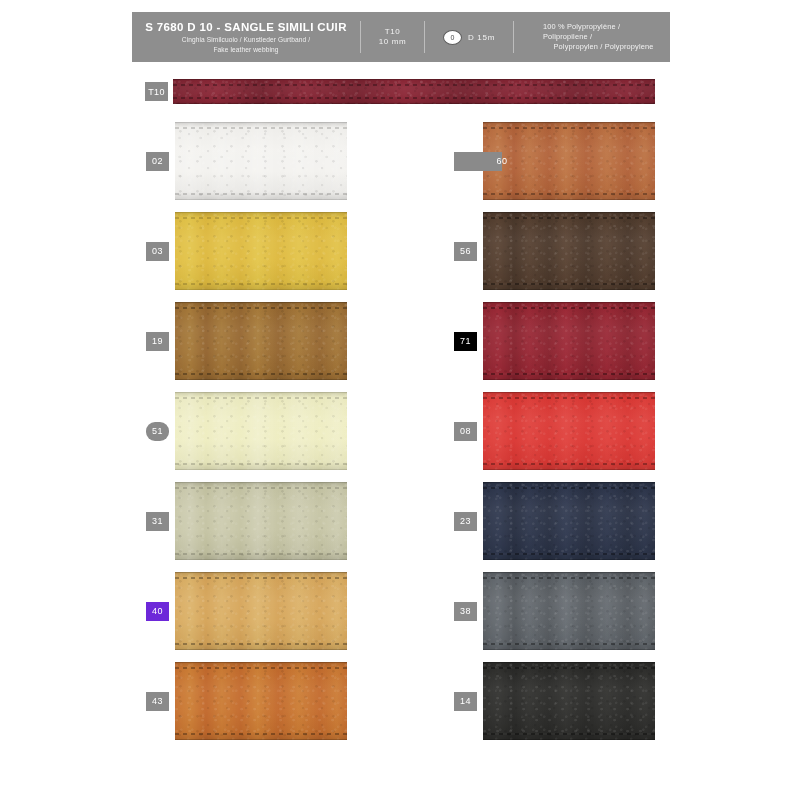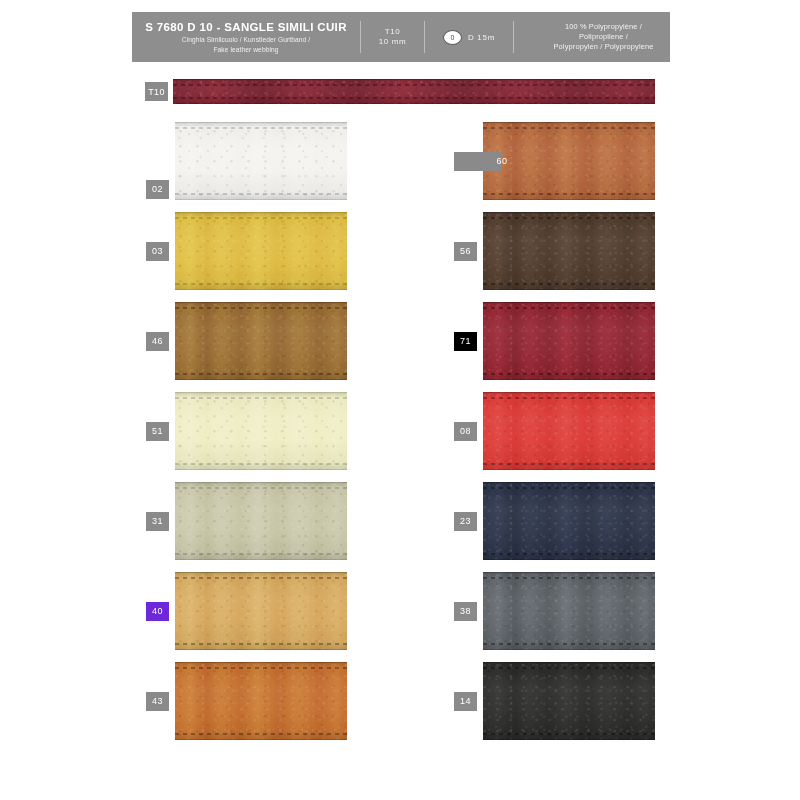--- a/index.html
+++ b/index.html
@@ -110,21 +110,21 @@
     letter-spacing: 0.7px;
   }
 
   .cell-comp {
     flex: 1 1 auto;
     padding: 0 6px;
   }
   .cell-comp .c-line {
     font-size: 7.4px;
     line-height: 10px;
-    text-align: center;
+    text-align: left;
     color: #f2f2f2;
     letter-spacing: 0.15px;
     margin-left: 23px;
   }
 
   
   .chip {
     position: absolute;
     width: 23px;
     height: 19px;
@@ -270,21 +270,21 @@
       <div class="swatch light" style="left: 175px; top: 122px; width: 172px; height: 78px;">
         <div class="face" style="background: rgb(244, 243, 240);"></div>
         <div class="vsh"></div>
         <div class="sheen"></div>
         <div class="grain"></div>
         <div class="edge top"></div>
         <div class="stitch top"></div>
         <div class="edge bot"></div>
         <div class="stitch bot"></div>
       </div>
-      <div class="chip" style="left: 146px; top: 151.5px; background: rgb(138, 138, 138); margin-top: 28px;">02</div>
+      <div class="chip" style="left: 146px; top: 151.5px; background: rgb(138, 138, 138);">02</div>
       <div class="swatch light" style="left: 175px; top: 212px; width: 172px; height: 78px;">
         <div class="face" style="background: rgb(224, 189, 66);"></div>
         <div class="vsh"></div>
         <div class="sheen"></div>
         <div class="grain"></div>
         <div class="edge top"></div>
         <div class="stitch top"></div>
         <div class="edge bot"></div>
         <div class="stitch bot"></div>
       </div>
@@ -292,32 +292,32 @@
       <div class="swatch mid" style="left: 175px; top: 302px; width: 172px; height: 78px;">
         <div class="face" style="background: rgb(154, 108, 51);"></div>
         <div class="vsh"></div>
         <div class="sheen"></div>
         <div class="grain"></div>
         <div class="edge top"></div>
         <div class="stitch top"></div>
         <div class="edge bot"></div>
         <div class="stitch bot"></div>
       </div>
-      <div class="chip" style="left: 146px; top: 331.5px; background: rgb(138, 138, 138);">46</div>
+      <div class="chip" style="left: 146px; top: 331.5px; background: rgb(138, 138, 138);">19</div>
       <div class="swatch light" style="left: 175px; top: 392px; width: 172px; height: 78px;">
         <div class="face" style="background: rgb(239, 238, 196);"></div>
         <div class="vsh"></div>
         <div class="sheen"></div>
         <div class="grain"></div>
         <div class="edge top"></div>
         <div class="stitch top"></div>
         <div class="edge bot"></div>
         <div class="stitch bot"></div>
       </div>
-      <div class="chip" style="left: 146px; top: 421.5px; background: rgb(138, 138, 138);">51</div>
+      <div class="chip" style="left: 146px; top: 421.5px; background: rgb(138, 138, 138); border-radius: 9px;">51</div>
       <div class="swatch light" style="left: 175px; top: 482px; width: 172px; height: 78px;">
         <div class="face" style="background: rgb(200, 199, 168);"></div>
         <div class="vsh"></div>
         <div class="sheen"></div>
         <div class="grain"></div>
         <div class="edge top"></div>
         <div class="stitch top"></div>
         <div class="edge bot"></div>
         <div class="stitch bot"></div>
       </div>

